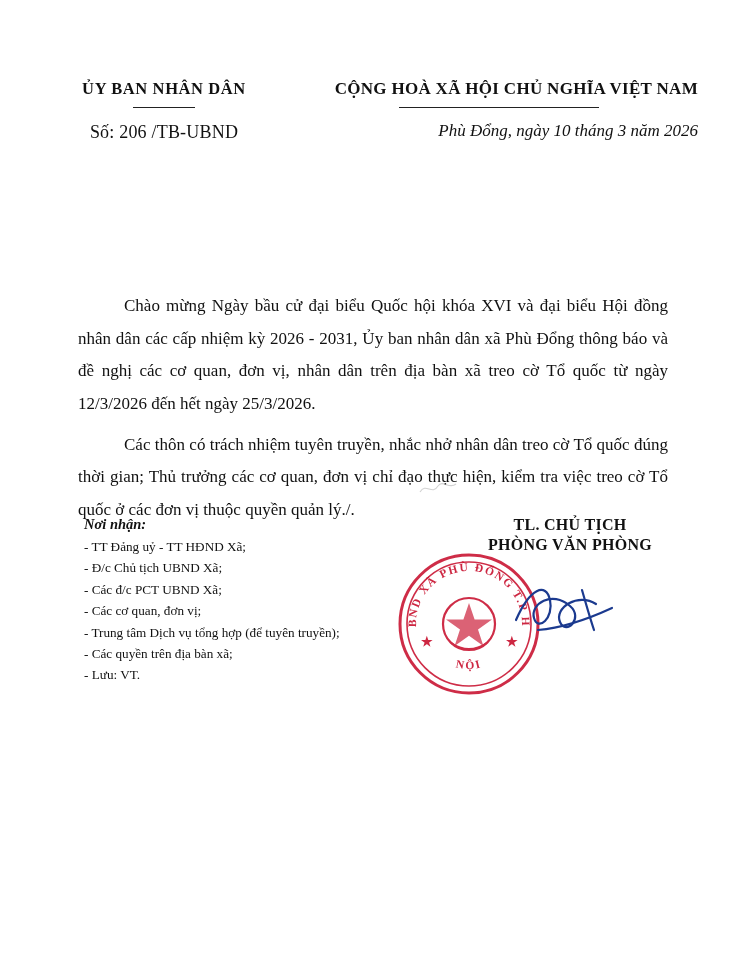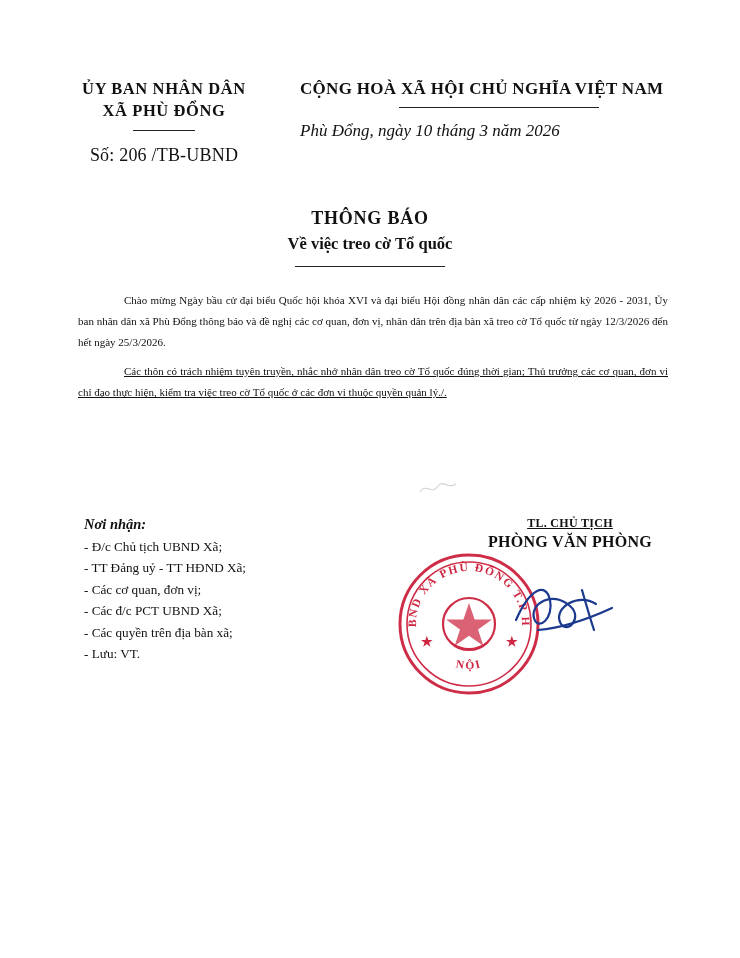--- a/index.html
+++ b/index.html
@@ -33,21 +33,21 @@
     flex-direction: row;
   }
   .header-left {
     width: 300px;
     text-align: center;
     padding-left: 28px;
     box-sizing: border-box;
   }
   .header-right {
     width: 440px;
-    text-align: left;
+    text-align: right;
     padding-right: 42px;
     box-sizing: border-box;
   }
   .org-line1 {
     font-size: 16.5px;
     font-weight: bold;
     letter-spacing: 0.6px;
     line-height: 1.35;
   }
   .org-line2 {
@@ -115,29 +115,29 @@
     font-weight: bold;
     margin-top: 5px;
   }
 
   
   .body-text {
     position: absolute;
     top: 290px;
     left: 78px;
     width: 590px;
-    font-size: 11px;
+    font-size: 17px;
     line-height: 1.92;
     text-align: justify;
   }
   .body-text p {
     margin: 0 0 8px 0;
     text-indent: 46px;
   }
-  .body-text p:last-child { margin-bottom: 0; text-decoration: underline; }
+  .body-text p:last-child { margin-bottom: 0; }
 
   
   .footer {
     position: absolute;
     top: 516px;
     left: 0;
     width: 740px;
     height: 200px;
   }
   .recipients {
@@ -164,24 +164,23 @@
   }
 
   .signature {
     position: absolute;
     left: 420px;
     top: 0;
     width: 300px;
     text-align: center;
   }
   .sig-line1 {
-    font-size: 12px;
+    font-size: 16px;
     font-weight: bold;
     letter-spacing: 0.3px;
-    text-decoration: underline;
   }
   .sig-line2 {
     font-size: 16px;
     font-weight: bold;
     letter-spacing: 0.3px;
     margin-top: 2px;
   }
   .sig-name {
     font-size: 16px;
     font-weight: bold;
@@ -220,57 +219,52 @@
   }
 </style>
 </head>
 <body>
 
 <div class="page">
 
   <div class="header">
     <div class="header-left">
       <div class="org-line1">ỦY BAN NHÂN DÂN</div>
-      <div class="org-line2">XÃ PHÙ ĐỔNG</div>
       <div class="rule-short"></div>
       <div class="number-line">Số: 206  /TB-UBND</div>
     </div>
     <div class="header-right">
       <div class="country-line">CỘNG HOÀ XÃ HỘI CHỦ NGHĨA VIỆT NAM</div>
       <div class="rule-med"></div>
       <div class="place-date">Phù Đổng, ngày  10   tháng 3 năm 2026</div>
     </div>
   </div>
 
-  <div class="title-block">
-    <div class="doc-title">THÔNG BÁO</div>
-    <div class="doc-subtitle">Về việc treo cờ Tổ quốc</div>
-    <div class="rule-title"></div>
-  </div>
 
   <div class="body-text">
     <p>Chào mừng Ngày bầu cử đại biểu Quốc hội khóa XVI và đại biểu Hội đồng nhân dân các cấp nhiệm kỳ 2026 - 2031, Ủy ban nhân dân xã Phù Đổng thông báo và đề nghị các cơ quan, đơn vị, nhân dân trên địa bàn xã treo cờ Tổ quốc từ ngày 12/3/2026 đến hết ngày 25/3/2026.</p>
     <p>Các thôn có trách nhiệm tuyên truyền, nhắc nhở nhân dân treo cờ Tổ quốc đúng thời gian; Thủ trưởng các cơ quan, đơn vị chỉ đạo thực hiện, kiểm tra việc treo cờ Tổ quốc ở các đơn vị thuộc quyền quản lý./.</p>
   </div>
 
   <div class="faint-mark">
     <svg width="40" height="20" viewBox="0 0 40 20" xmlns="http://www.w3.org/2000/svg">
       <path d="M2 14 C8 4, 14 18, 20 8 C25 1, 31 12, 38 6" stroke="#9a9a9a" stroke-width="1.1" fill="none"></path>
     </svg>
   </div>
 
   <div class="footer">
 
     <div class="recipients">
       <div class="recipients-title">Nơi nhận:</div>
       <ul>
+        <li>- TT Đảng uỷ - TT HĐND Xã;</li>
         <li>- Đ/c Chủ tịch UBND Xã;</li>
-        <li>- TT Đảng uỷ - TT HĐND Xã;</li>
+        <li>- Các đ/c PCT UBND Xã;</li>
         <li>- Các cơ quan, đơn vị;</li>
-        <li>- Các đ/c PCT UBND Xã;</li>
+        <li>- Trung tâm Dịch vụ tổng hợp (để tuyên truyền);</li>
         <li>- Các quyền trên địa bàn xã;</li>
         <li>- Lưu: VT.</li>
       </ul>
     </div>
 
     <div class="signature">
       <div class="sig-line1">TL. CHỦ TỊCH</div>
       <div class="sig-line2">PHÒNG VĂN PHÒNG</div>
     </div>
   </div>

